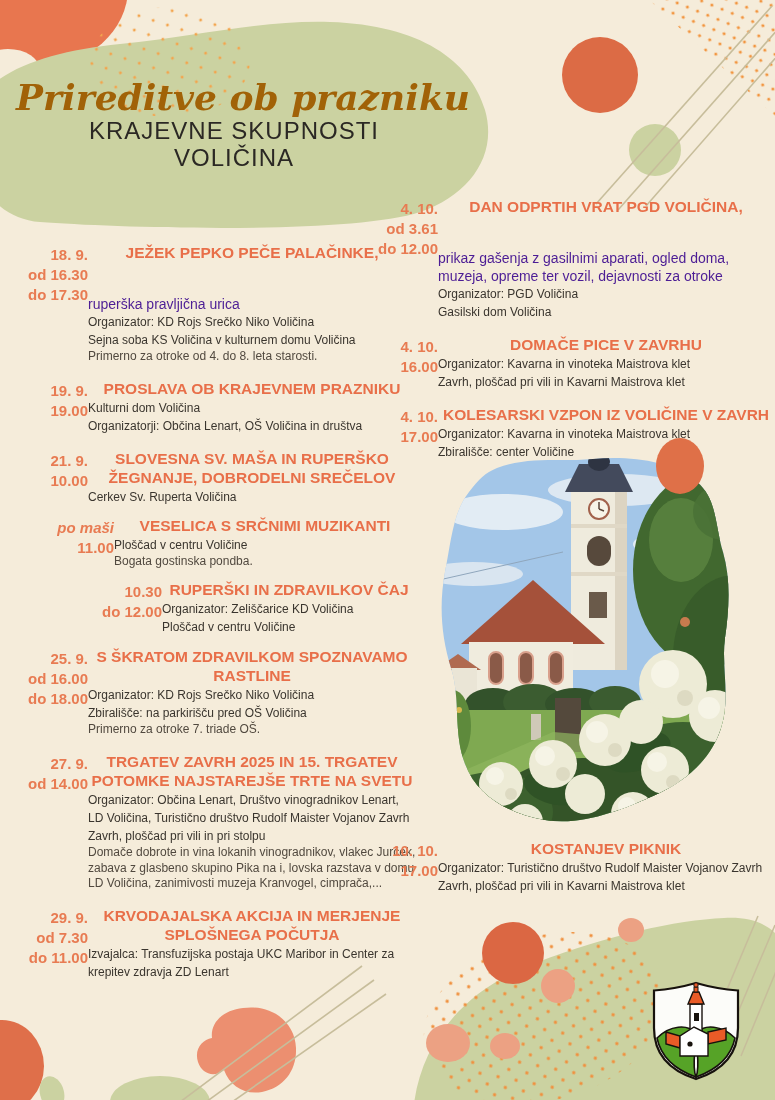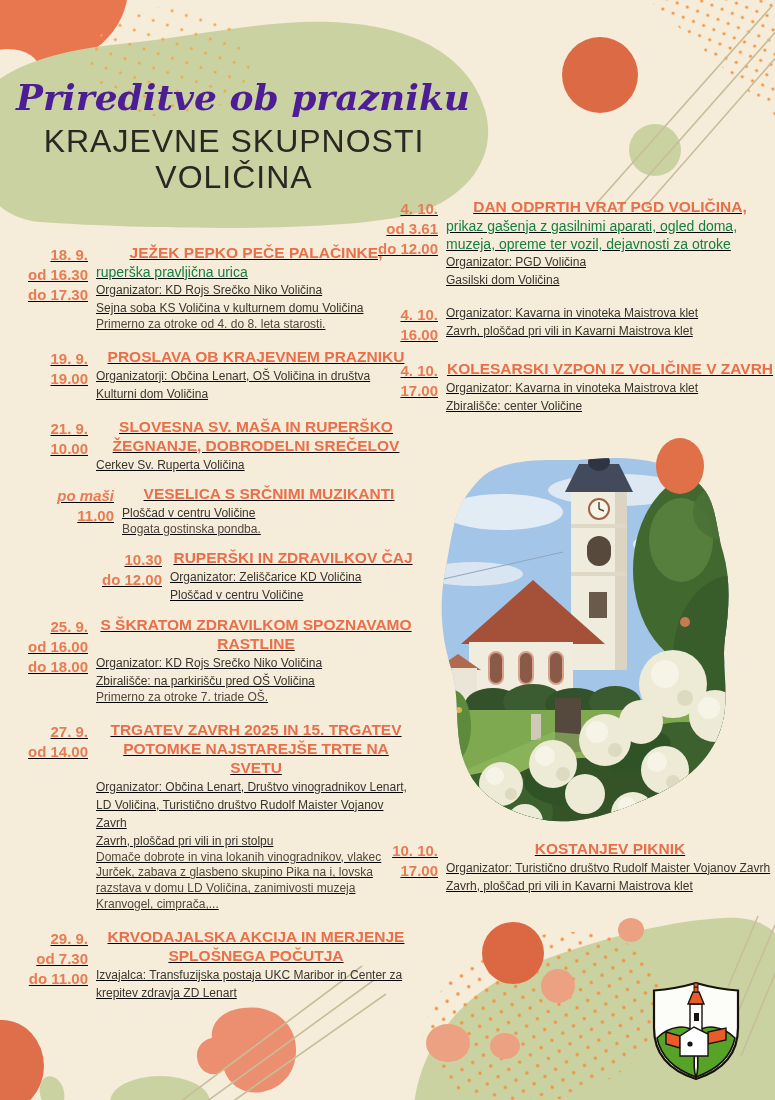--- a/index.html
+++ b/index.html
@@ -5,39 +5,39 @@
   html,body{margin:0;padding:0;}
   body{
     width:775px;height:1100px;position:relative;overflow:hidden;
     background:#F5ECDA;font-family:"Liberation Sans",sans-serif;
   }
   .bg-svg{position:absolute;left:0;top:0;z-index:0;}
   
   .header{position:absolute;left:16px;top:76px;width:436px;text-align:center;z-index:1;}
   .script-title{
     font-family:"DejaVu Serif",serif;font-style:italic;font-weight:bold;
-    font-size:36px;color:#4c1d95;margin-bottom:6px;white-space:nowrap;
+    font-size:36px;color:#a16207;white-space:nowrap;
   }
-  .main-title{font-size:32px;color:#2B2824;letter-spacing:1px;line-height:1.12;font-weight:normal;}
+  .main-title{font-size:24px;color:#2B2824;letter-spacing:1px;line-height:1.12;font-weight:normal;}
   
   .col{position:absolute;z-index:1;}
   #col-left{left:12px;top:244px;width:404px;}
   #col-right{left:366px;top:198px;width:408px;}
   #col-footer{left:366px;top:840px;width:408px;z-index:2;}
-  .event{display:flex;gap:8px;margin-bottom:15px;text-decoration:underline;}
+  .event{display:flex;gap:0;margin-bottom:15px;}
   .date{flex:none;width:76px;text-align:right;color:#E87B52;font-weight:bold;
         font-size:15px;line-height:1.33;padding-top:1px;}
   #col-right .date,#col-footer .date{width:72px;}
   .indent1 .date{width:102px;}
   .indent2 .date{width:150px;}
   .indent1,.indent2{margin-bottom:12px;}
   .tight{margin-bottom:11px;}
   .content{flex:1;min-width:0;}
   .ev-title{color:#E86F49;font-weight:bold;font-size:15.5px;line-height:1.22;text-align:center;}
-  .ev-sub{color:#15803d;font-size:14px;line-height:1.3;}
+  .ev-sub{color:#4c1d95;font-size:14px;line-height:1.3;margin-top:32px;}
   .ev-line{color:#3A352E;font-size:12px;line-height:1.5;}
   .ev-note{color:#51493F;font-size:12px;line-height:1.32;}
   .italic{font-style:italic;}
   
   .photo{position:absolute;left:432px;top:452px;width:314px;height:388px;z-index:2;}
   .deco-ellipse{position:absolute;left:656px;top:438px;width:48px;height:56px;
     border-radius:50%;background:#DF7048;z-index:3;}
   .emblem{position:absolute;left:650px;top:980px;width:92px;height:102px;z-index:3;}
 </style>
 </head>
@@ -125,22 +125,22 @@
     </div>
   </div>
 
   <div class="event">
     <div class="date">
       <div>19. 9.</div>
       <div>19.00</div>
     </div>
     <div class="content">
       <div class="ev-title">PROSLAVA OB KRAJEVNEM PRAZNIKU</div>
+      <div class="ev-line">Kulturni dom Voličina</div>
       <div class="ev-line">Organizatorji: Občina Lenart, OŠ Voličina in društva</div>
-      <div class="ev-line">Kulturni dom Voličina</div>
     </div>
   </div>
 
 
   <div class="event tight">
     <div class="date">
       <div>21. 9.</div>
       <div>10.00</div>
     </div>
     <div class="content">
@@ -229,20 +229,21 @@
       <div class="ev-line">Gasilski dom Voličina</div>
     </div>
   </div>
 
   <div class="event">
     <div class="date">
       <div>4. 10.</div>
       <div>16.00</div>
     </div>
     <div class="content">
+      <div class="ev-title">DOMAČE PICE V ZAVRHU</div>
       <div class="ev-line">Organizator: Kavarna in vinoteka Maistrova klet</div>
       <div class="ev-line">Zavrh, ploščad pri vili in Kavarni Maistrova klet</div>
     </div>
   </div>
 
   <div class="event">
     <div class="date">
       <div>4. 10.</div>
       <div>17.00</div>
     </div>

